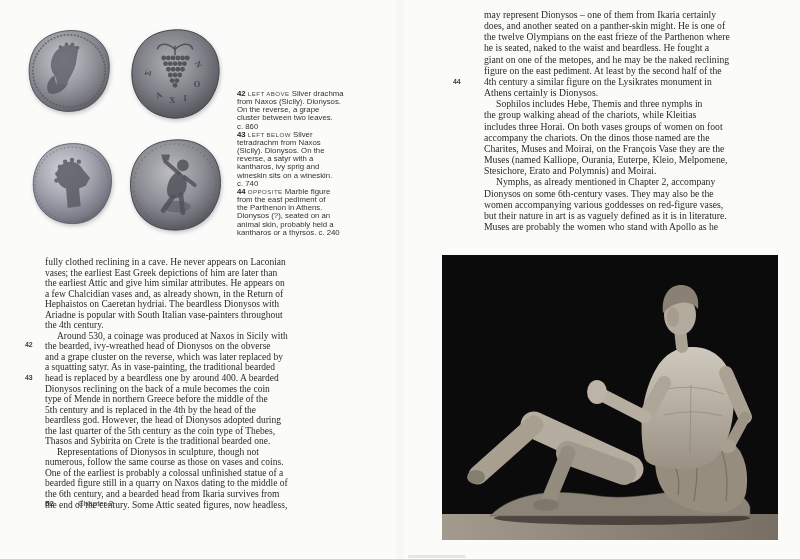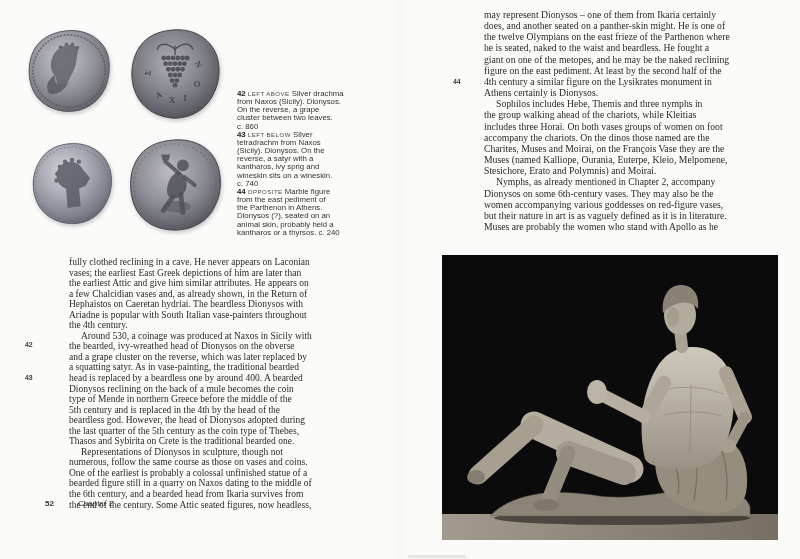--- a/index.html
+++ b/index.html
@@ -10,21 +10,21 @@
   
   .coin{position:absolute;filter:drop-shadow(1.5px 2.5px 2px rgba(70,70,75,.30));}
   
   .captions{position:absolute;left:237px;top:90px;width:134px;
     font-family:"Liberation Sans",sans-serif;font-size:7.8px;line-height:8.15px;color:#33332f;}
   .cap{margin:0;white-space:pre-line;}
   .cap-num{font-weight:bold;color:#222220;}
   .cap-tag{font-size:6.1px;letter-spacing:.45px;color:#4a4a45;}
   
   .bt{margin:0;white-space:pre-line;}
-  .left-body{position:absolute;left:45px;top:257px;width:342px;font-size:9.5px;line-height:10.55px;margin-left:24px;}
+  .left-body{position:absolute;left:45px;top:257px;width:342px;font-size:9.5px;line-height:10.55px;}
   .right-body{position:absolute;left:484px;top:9px;width:318px;font-size:9.7px;line-height:11.15px;}
   .indent{text-indent:12px;}
   
   .margin-ref{position:absolute;font-family:"Liberation Sans",sans-serif;font-size:6.9px;
     font-weight:600;color:#3b3b37;}
   
   .footer{position:absolute;left:45px;top:499px;font-family:"Liberation Sans",sans-serif;
     font-size:8px;color:#33332f;}
   .footer .pnum{font-weight:bold;}
   .footer .chap{position:absolute;left:33px;top:0;white-space:nowrap;}

